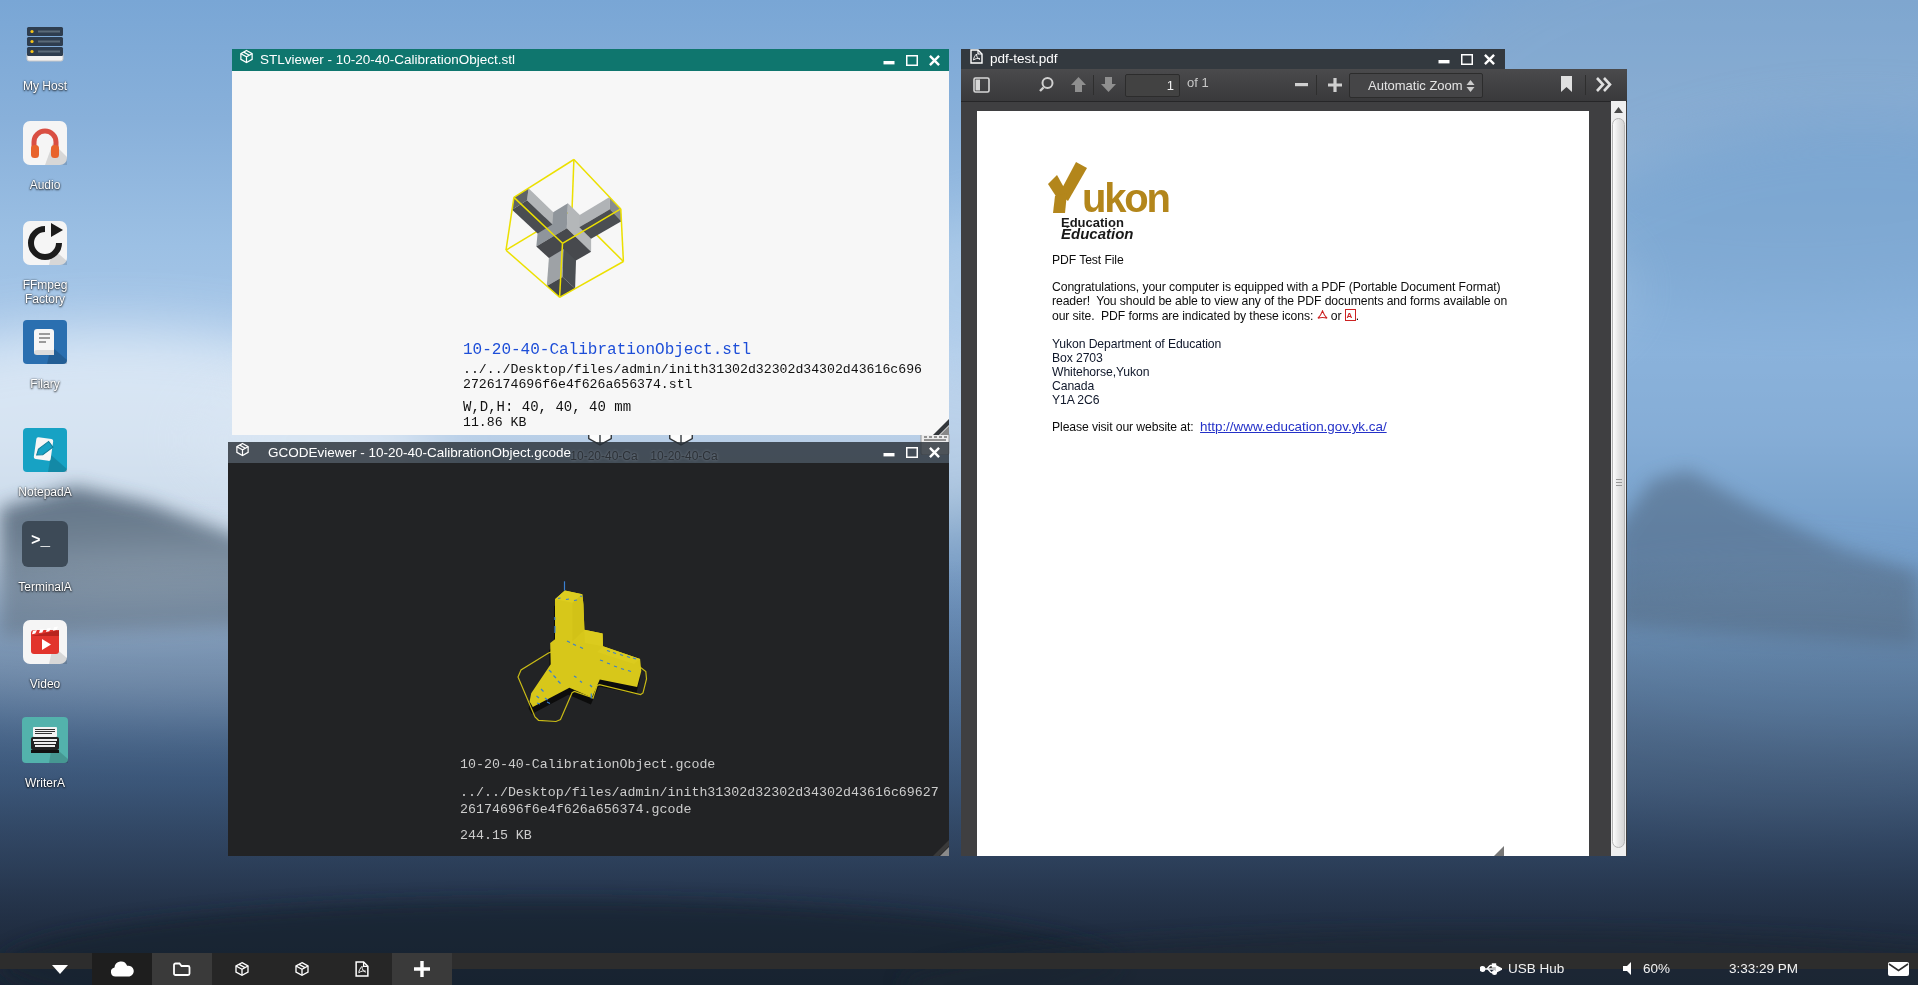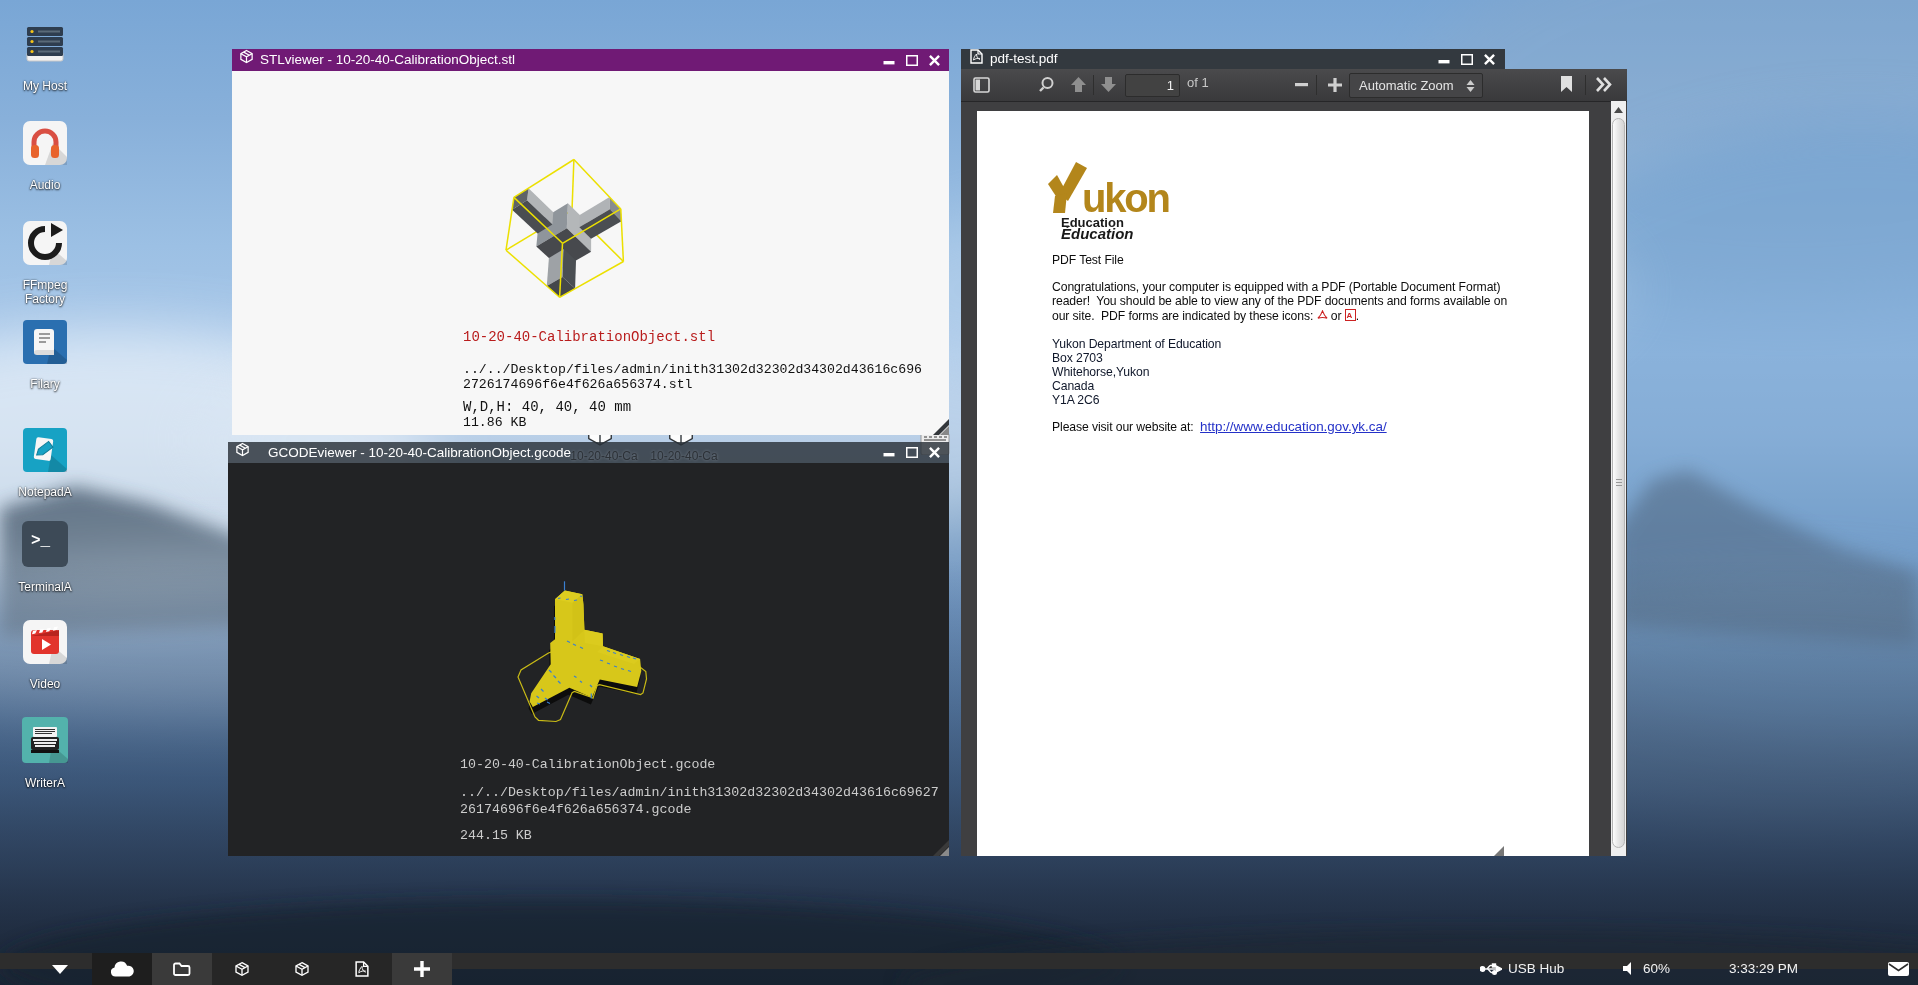--- a/index.html
+++ b/index.html
@@ -156,21 +156,21 @@
 <g stroke="#555" stroke-width="1.2">
         <line x1="4" y1="16" x2="7" y2="16"></line>
         <line x1="9" y1="16" x2="12" y2="16"></line>
         <line x1="14" y1="16" x2="17" y2="16"></line>
         <line x1="19" y1="16" x2="22" y2="16"></line>
         <line x1="24" y1="16" x2="27" y2="16"></line>
         <line x1="4" y1="19" x2="26" y2="19"></line>
       </g>
     </svg></div>
 <div class="abs" style="left:232px;top:49px;width:717px;height:386px">
-<div class="titlebar" style="background:#701a75;height:22px;line-height:22px">
+<div class="titlebar" style="background:#0f766e;height:22px;line-height:22px">
 <span style="margin-left:7px"><svg width="15" height="15" viewBox="0 0 24 24">
           <g fill="none" stroke="#fff" stroke-width="2">
             <path d="M12 2.5 L21 7.5 L21 16.5 L12 21.5 L3 16.5 L3 7.5 Z"></path>
             <path d="M3 7.5 L12 12.5 L21 7.5 M12 12.5 L12 21.5"></path>
             <path d="M7.5 5 L16.5 10"></path>
           </g>
         </svg></span><span style="margin-left:6px;vertical-align:top">STLviewer - 10-20-40-CalibrationObject.stl</span>
 <span class="tbtns" style="height:22px">
         <svg width="12" height="11" viewBox="0 0 12 11">
           <rect x="0.5" y="6" width="11" height="3.4" fill="#fff"></rect>
@@ -202,21 +202,21 @@
 <polyline points="341.9,88.5 281.9,126.4" fill="none" stroke="#ece000" stroke-width="1.5"></polyline>
 <polyline points="341.9,88.5 388.8,137.9" fill="none" stroke="#ece000" stroke-width="1.5"></polyline>
 <polyline points="281.9,126.4 330.5,172.3" fill="none" stroke="#ece000" stroke-width="1.5"></polyline>
 <polyline points="388.8,137.9 330.5,172.3" fill="none" stroke="#ece000" stroke-width="1.5"></polyline>
 <polyline points="281.9,126.4 274.0,179.2" fill="none" stroke="#ece000" stroke-width="1.5"></polyline>
 <polyline points="388.8,137.9 391.4,190.5" fill="none" stroke="#ece000" stroke-width="1.5"></polyline>
 <polyline points="330.5,172.3 327.6,226.3" fill="none" stroke="#ece000" stroke-width="1.5"></polyline>
 <polyline points="274.0,179.2 327.6,226.3" fill="none" stroke="#ece000" stroke-width="1.5"></polyline>
 <polyline points="391.4,190.5 327.6,226.3" fill="none" stroke="#ece000" stroke-width="1.5"></polyline>
 </svg>
-<div class="mono" style="left:231px;top:280px;font-size:14px;color:#b91c1c">10-20-40-CalibrationObject.stl</div>
+<div class="mono" style="left:231px;top:292px;font-size:16px;color:#1d4ed8">10-20-40-CalibrationObject.stl</div>
 <div class="mono" style="left:231px;top:313px;font-size:13.2px;color:#111;line-height:15.3px">../../Desktop/files/admin/inith31302d32302d34302d43616c696
 2726174696f6e4f626a656374.stl</div>
 <div class="mono" style="left:231px;top:350px;font-size:14px;color:#111">W,D,H: 40, 40, 40 mm</div>
 <div class="mono" style="left:231px;top:366px;font-size:13.2px;color:#111">11.86 KB</div>
 <svg class="abs" style="right:0;bottom:0" width="16" height="16">
       <polygon points="16,0 16,6 6,16 0,16" fill="#33373b"></polygon>
       <polygon points="16,7 16,16 7,16" fill="#888"></polygon>
     </svg>
 </div>
 <div class="abs" style="left:228px;top:442px;width:721px;height:414px">
@@ -328,21 +328,21 @@
       </svg>
  <div class="abs" style="left:164px;top:4.5px;width:55px;height:23px;background:#424242;border:1px solid #2c2c2c;border-radius:2px;color:#f0f0f0;font-size:13px;line-height:21px;text-align:right;padding-right:5px">1</div>
  <div class="abs" style="left:226px;top:6px;color:#c8c8c8;font-size:13px">of 1</div>
  <svg class="abs" style="left:334px;top:14px" width="13" height="4">
         <rect width="13" height="3.2" fill="#d0d0d0"></rect>
       </svg>
  <div class="abs" style="left:355px;top:6px;width:1px;height:20px;background:#2e2e2e"></div>
  <svg class="abs" style="left:367px;top:9px" width="14" height="14">
         <path d="M0 7 h14 M7 0 v14" stroke="#d0d0d0" stroke-width="3.2"></path>
       </svg>
- <div class="abs" style="left:388px;top:3.5px;width:134px;height:25px;background:#454547;border:1px solid #2c2c2c;border-radius:2px;color:#e4e4e4;font-size:13px;line-height:23px;padding-left:9px">Automatic Zoom
+ <div class="abs" style="left:388px;top:3.5px;width:134px;height:25px;background:#454547;border:1px solid #2c2c2c;border-radius:2px;color:#e4e4e4;font-size:13px;line-height:23px;padding-left:18px">Automatic Zoom
   <svg class="abs" style="right:7px;top:6px" width="9" height="12">
           <path d="M4.5 0 L8.5 5 L0.5 5 Z" fill="#ccc"></path>
           <path d="M4.5 12 L8.5 7 L0.5 7 Z" fill="#ccc"></path>
         </svg></div>
  <svg class="abs" style="left:599px;top:7px" width="13" height="17">
         <path d="M1 0 h11 v16 l-5.5-5 L1 16 Z" fill="#e0e0e0"></path>
       </svg>
  <div class="abs" style="left:624px;top:6px;width:1px;height:20px;background:#2e2e2e"></div>
  <svg class="abs" style="left:634px;top:8px" width="18" height="15">
         <path d="M2 1 L8 7.5 L2 14 M9 1 L15 7.5 L9 14" stroke="#e0e0e0" stroke-width="2.6" fill="none"></path>

